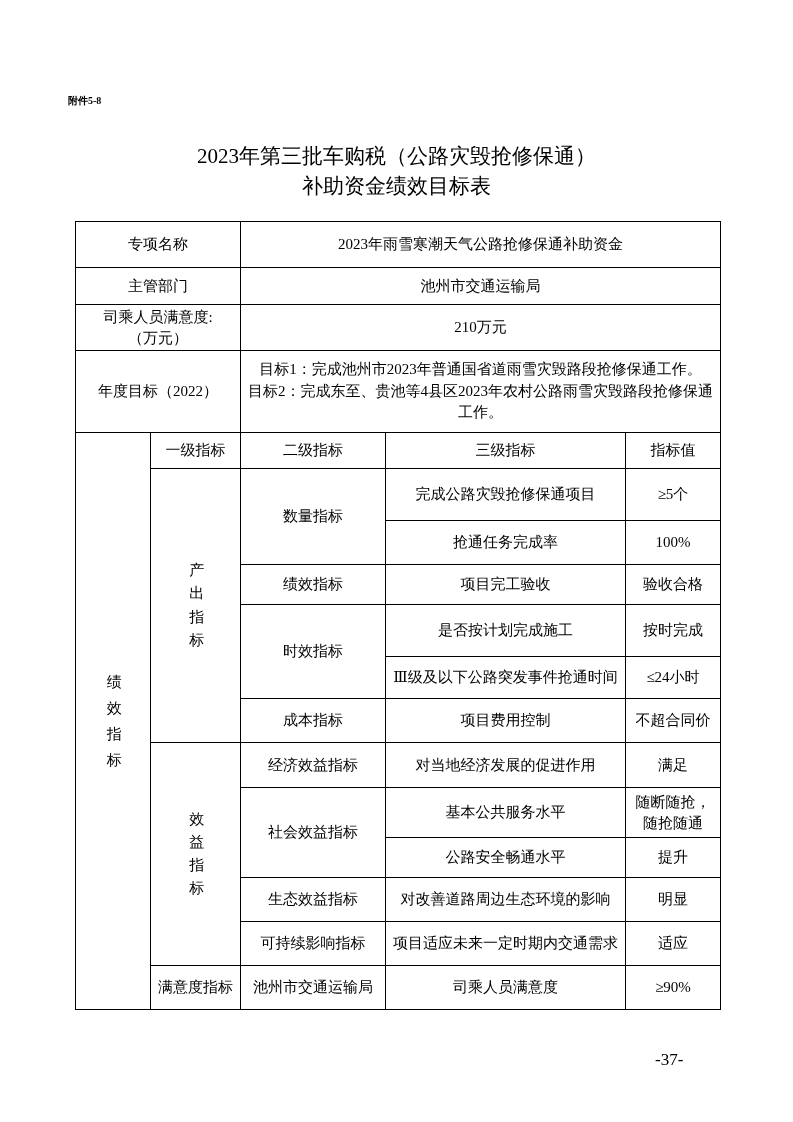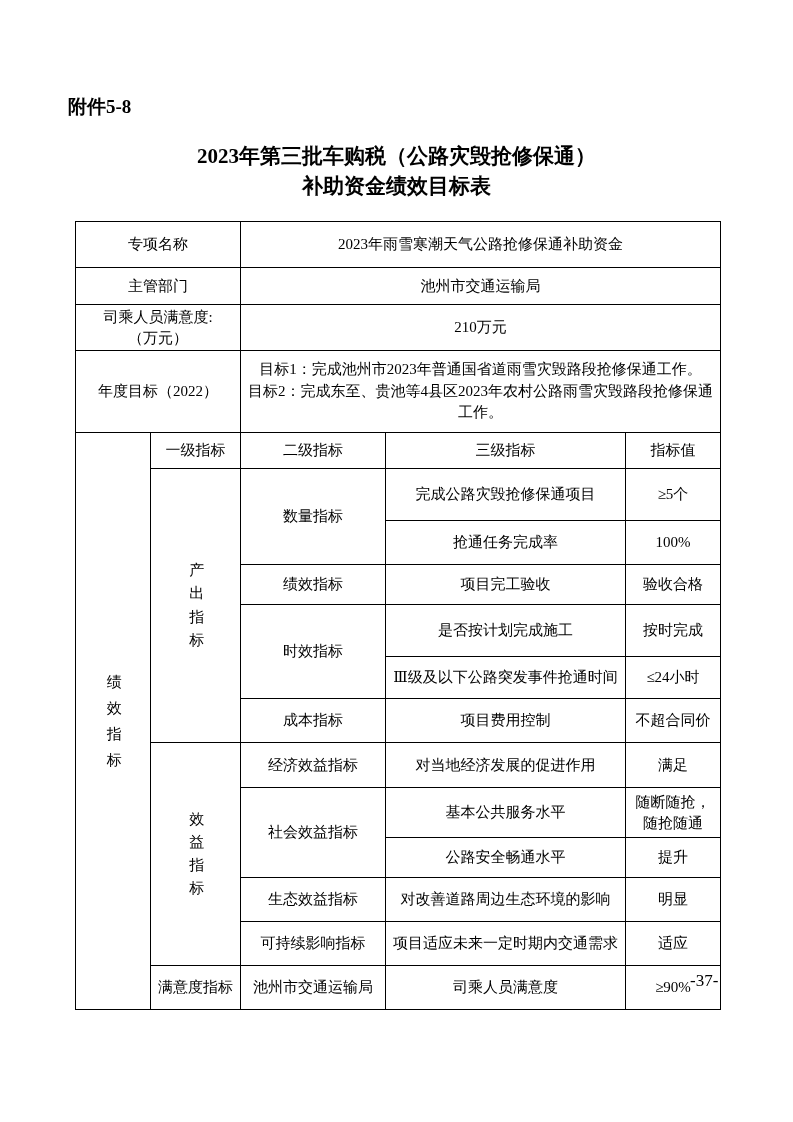--- a/index.html
+++ b/index.html
@@ -13,31 +13,31 @@
   }
   .page {
     position: absolute;
     inset: 0;
     background: #fff;
   }
   .attachment {
     position: absolute;
     left: 68px;
     top: 94px;
-    font-size: 19px;
+    font-size: 10px;
     font-weight: bold;
   }
   .title {
     position: absolute;
     left: 0;
     top: 142px;
     width: 100%;
     text-align: center;
     font-size: 21px;
-    font-weight: bold;
+    font-weight: normal;
     line-height: 1.42;
   }
   table.main {
     position: absolute;
     left: 75px;
     top: 221px;
     width: 645px;
     border-collapse: collapse;
     table-layout: fixed;
     border: 1.5px solid #000;
@@ -57,23 +57,22 @@
     word-break: break-all;
     text-align: right;
     line-height: 1.55;
   }
   .vtext.wide { line-height: 1.75; }
   .goal-cell { text-align: left; padding: 4px 6px; }
   .goal-cell div { line-height: 1.45; }
   .pagenum {
     position: absolute;
     left: 655px;
-    top: 971px;
+    top: 1050px;
     font-size: 17px;
-    margin-left: 35px;
   }
 </style>
 </head>
 <body>
 
 <div class="page">
 
   <div class="attachment">附件5-8</div>
 
   <div class="title">

